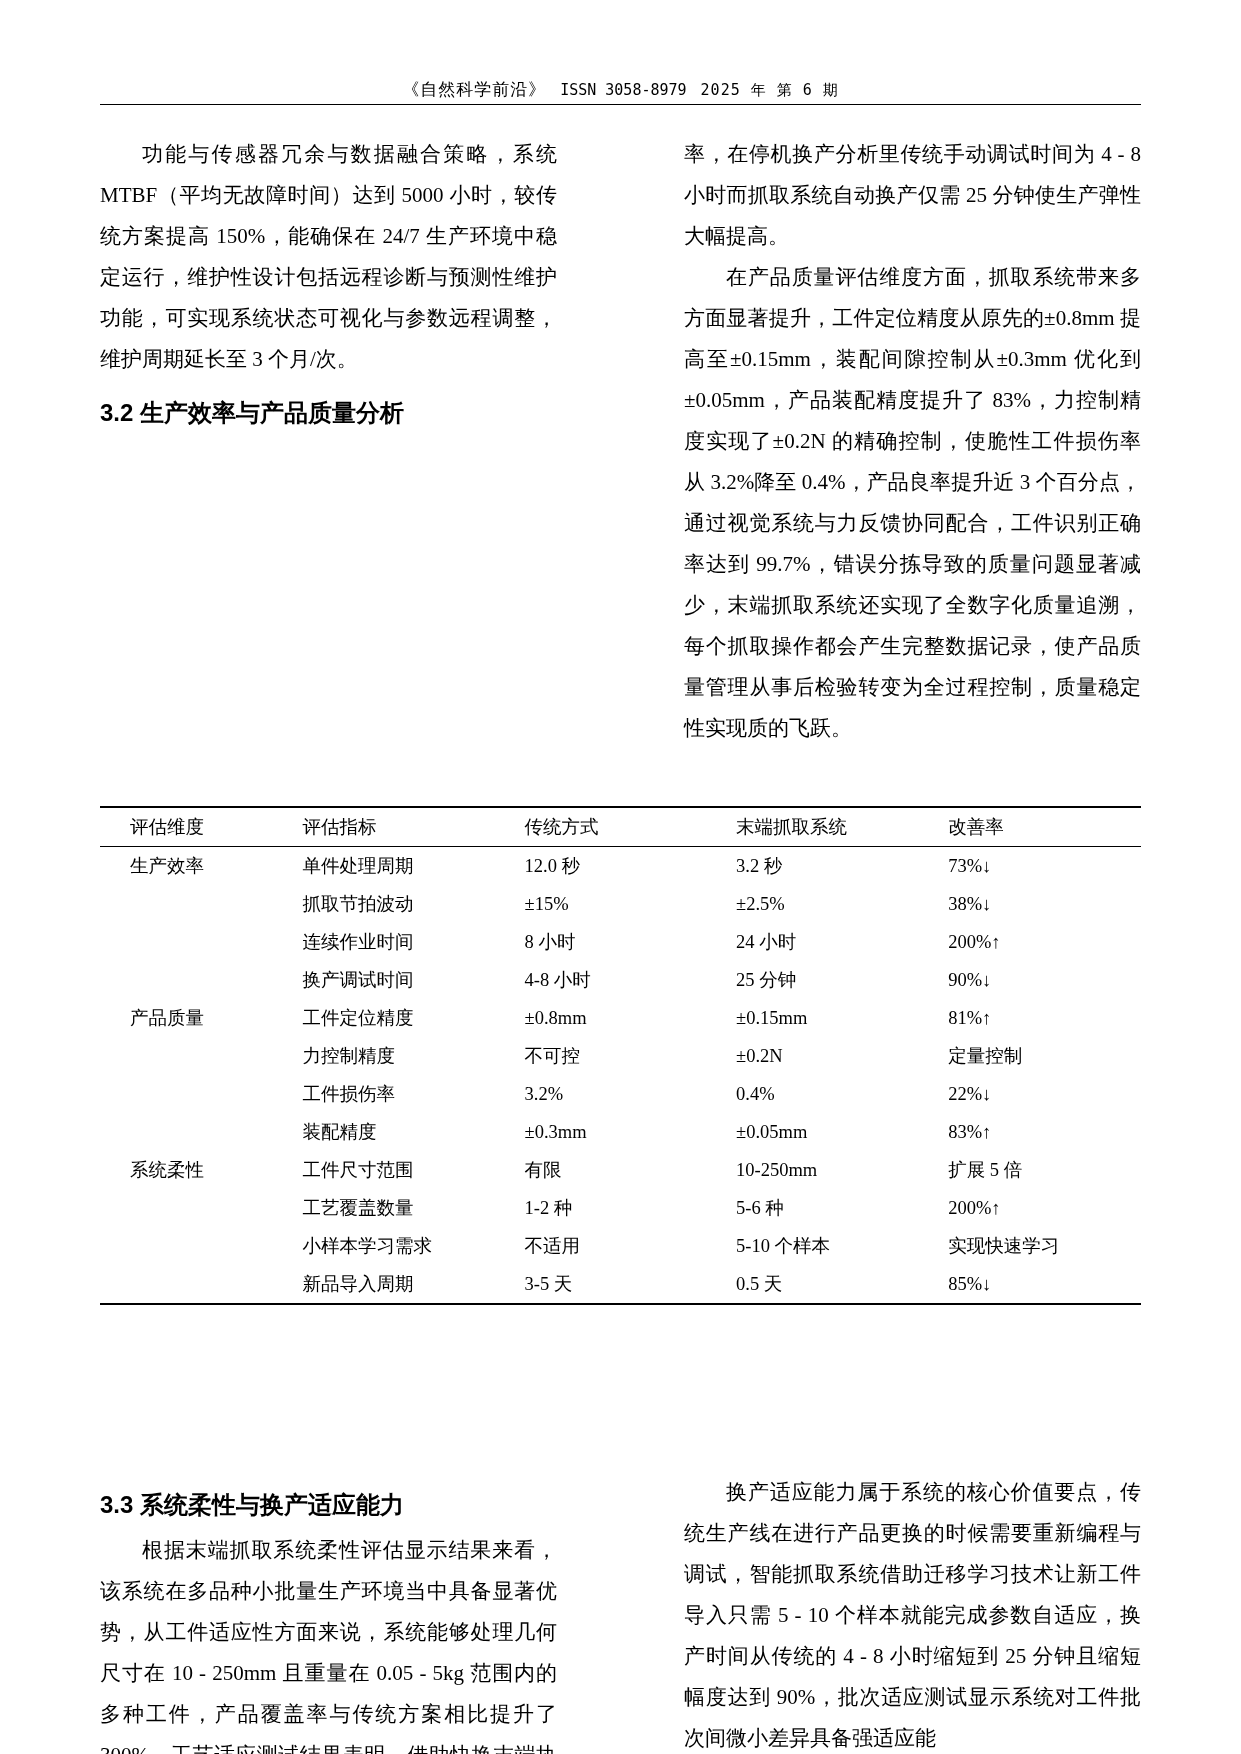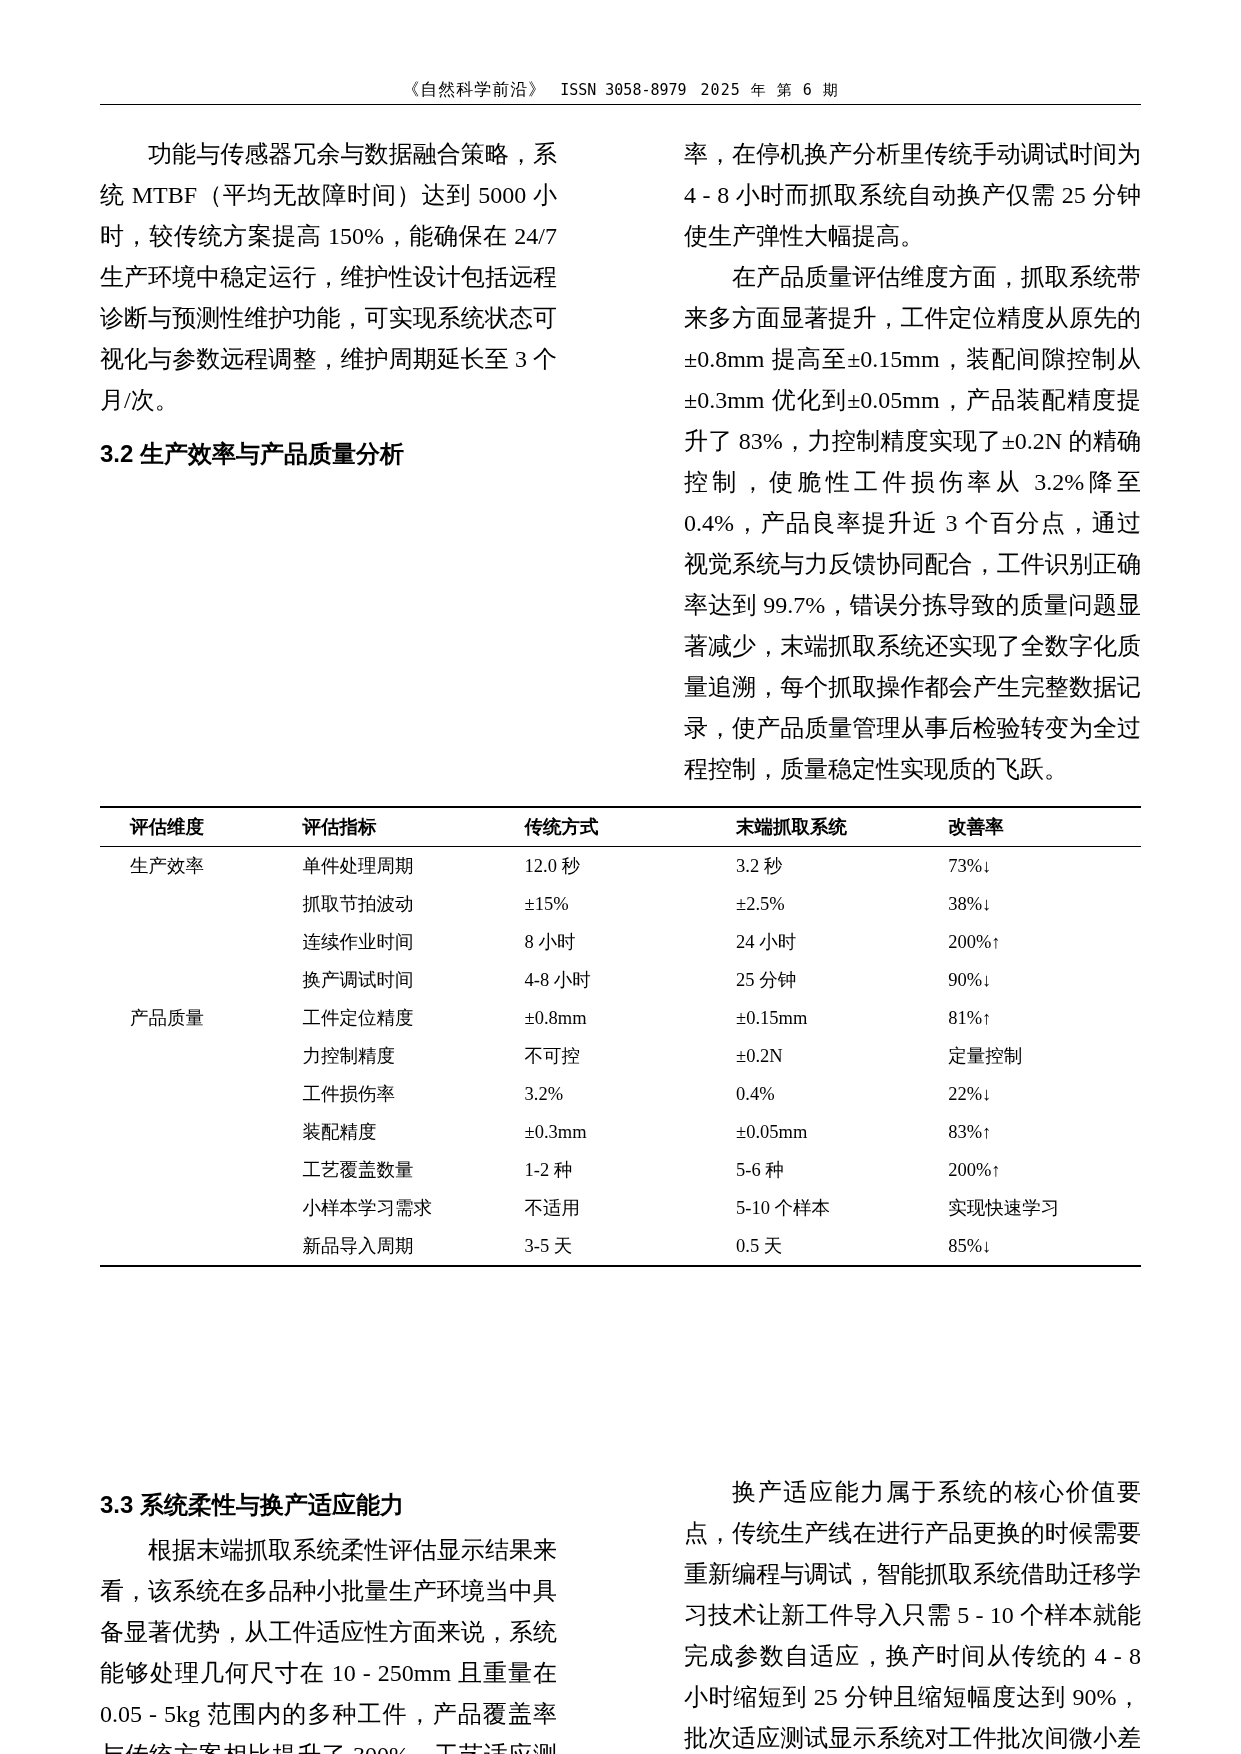--- a/index.html
+++ b/index.html
@@ -67,21 +67,21 @@
     top: 134px;
     width: 1041px;
     display: flex;
     justify-content: space-between;
   }
   .col {
     width: 457px;
   }
   p.body {
     margin: 0 0 0 0;
-    font-size: 24px;
+    font-size: 21px;
     line-height: 41px;
     text-align: justify;
     text-justify: inter-character;
     text-indent: 2em;
   }
   p.body.noindent { text-indent: 0; }
   h3.sec {
     font-family: Liberation Sans, sans-serif;
     font-weight: bold;
     font-size: 24px;
@@ -110,21 +110,21 @@
     font-size: 18.5px;
   }
   table.data th, table.data td {
     padding: 6px 4px 6px 4px;
     text-align: left;
     font-weight: normal;
     line-height: 26px;
     vertical-align: top;
   }
   table.data thead th {
-    font-weight: bold;
+    font-weight: normal;
   }
   .rule-top { border-top: 2.2px solid #000; }
   .rule-mid { border-top: 1.1px solid #000; }
   .rule-bot { border-bottom: 2.2px solid #000; }
   .c0 { width: 170px; padding-left: 30px !important; }
   .c1 { width: 230px; padding-left: 10px !important; }
   .c2 { width: 215px; }
   .c3 { width: 215px; }
   .c4 { width: 200px; }
 
@@ -223,20 +223,27 @@
           <td class="c4">22%↓</td>
         </tr>
         <tr>
           <td class="c0"></td>
           <td class="c1">装配精度</td>
           <td class="c2">±0.3mm</td>
           <td class="c3">±0.05mm</td>
           <td class="c4">83%↑</td>
         </tr>
         <tr>
+          <td class="c0">系统柔性</td>
+          <td class="c1">工件尺寸范围</td>
+          <td class="c2">有限</td>
+          <td class="c3">10-250mm</td>
+          <td class="c4">扩展 5 倍</td>
+        </tr>
+        <tr>
           <td class="c0"></td>
           <td class="c1">工艺覆盖数量</td>
           <td class="c2">1-2 种</td>
           <td class="c3">5-6 种</td>
           <td class="c4">200%↑</td>
         </tr>
         <tr>
           <td class="c0"></td>
           <td class="c1">小样本学习需求</td>
           <td class="c2">不适用</td>

